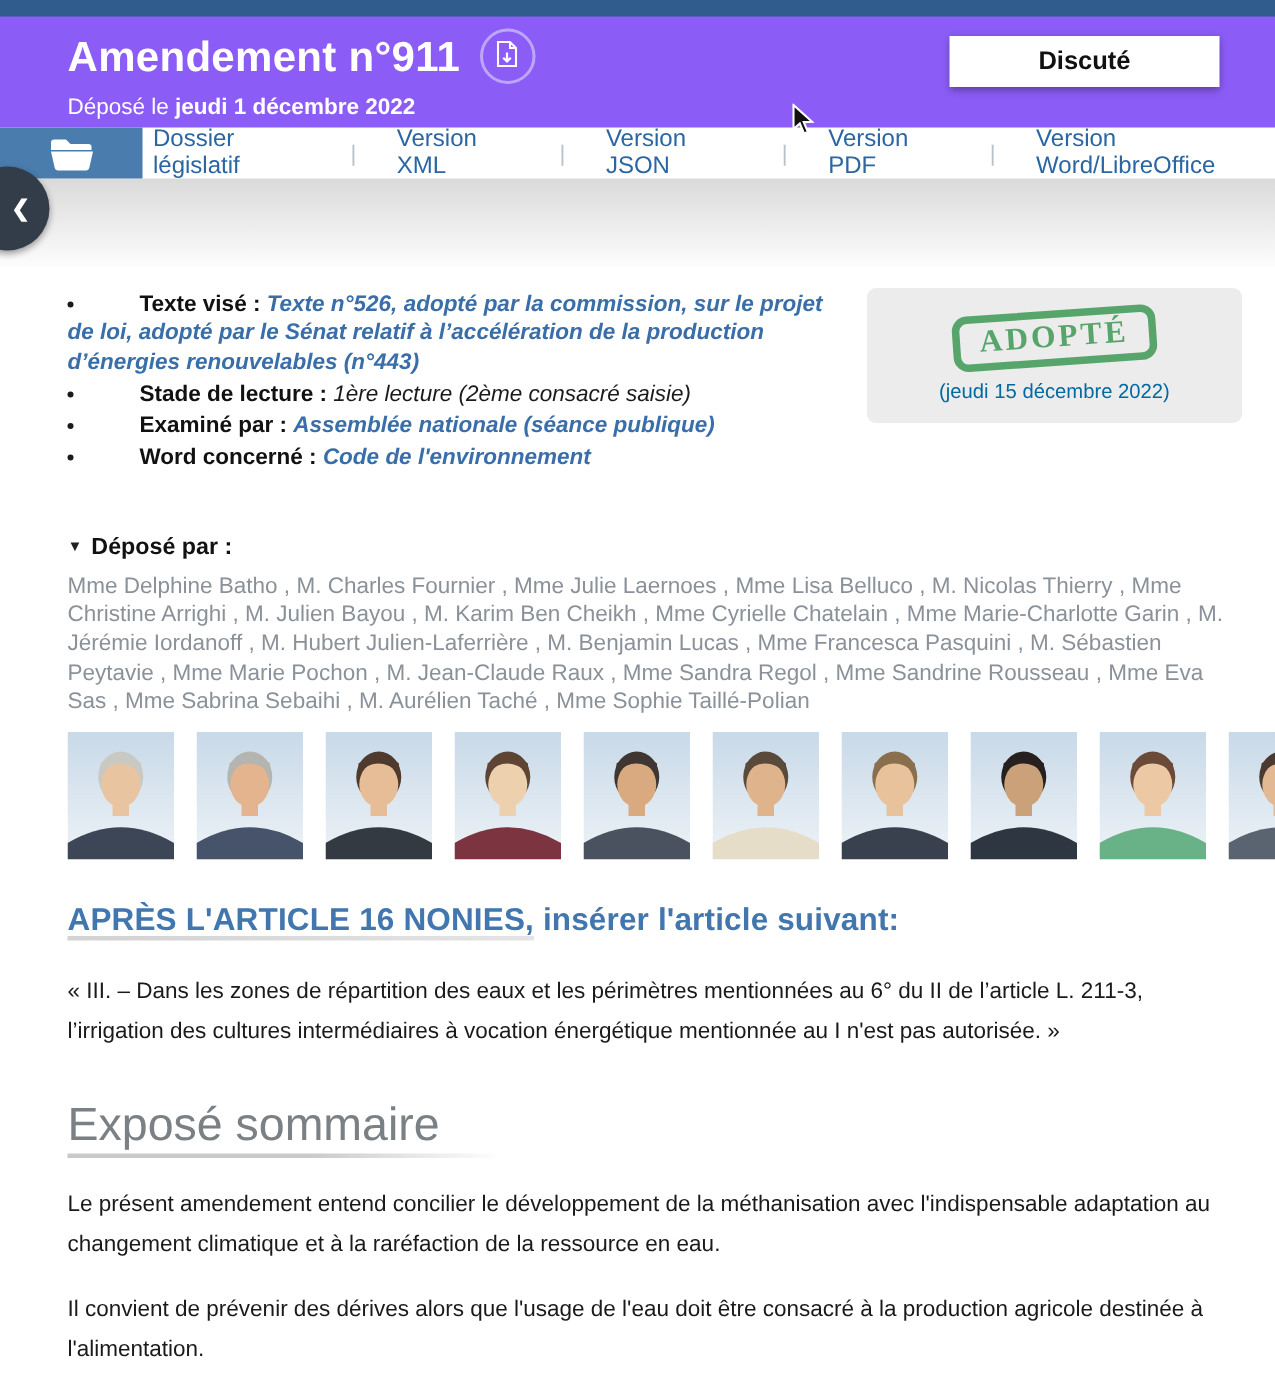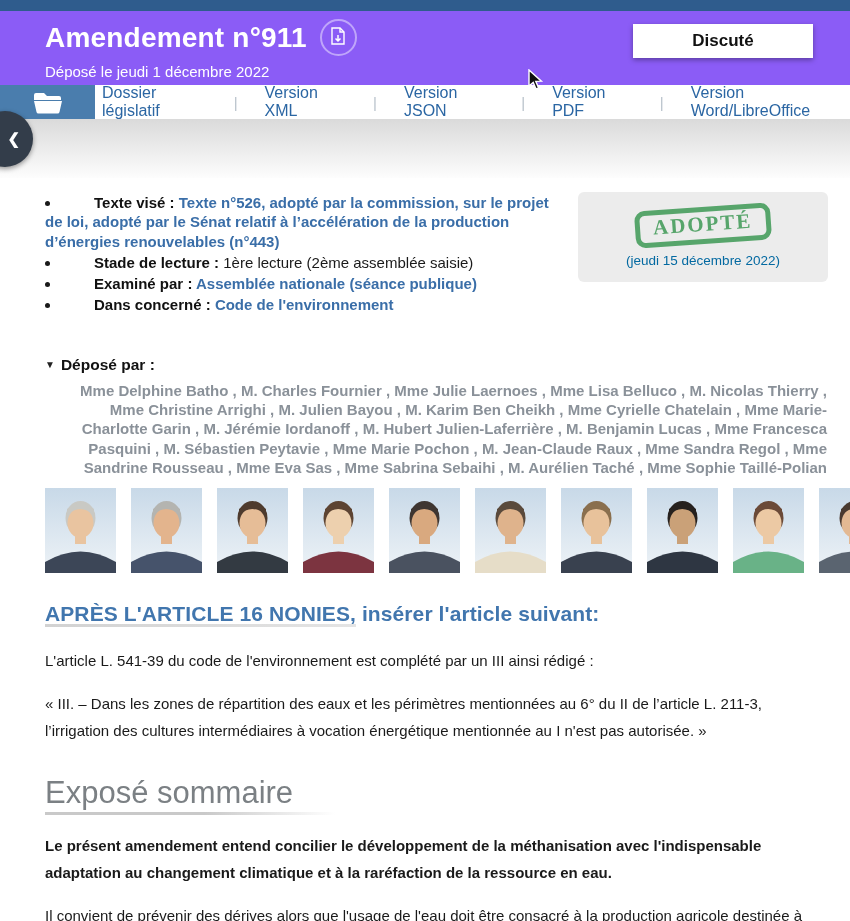--- a/index.html
+++ b/index.html
@@ -22,21 +22,21 @@
     color: #ffffff; font-size: 28px; font-weight: bold;
     margin: 0; letter-spacing: 0.2px;
   }
   .pdf-badge {
     width: 37px; height: 37px; border-radius: 50%;
     border: 2px solid rgba(255,255,255,0.45);
     display: flex; align-items: center; justify-content: center;
     cursor: pointer; flex: none;
   }
   .subtitle { color: #ffffff; font-size: 15px; margin-top: 7px; }
-  .subtitle b { font-weight: normal; text-align: right; }
+  .subtitle b { font-weight: bold; text-align: right; }
   .discute-btn {
     position: absolute; right: 37px; top: 24px;
     width: 180px; height: 34px;
     background: #ffffff; color: #111111;
     font-family: "Liberation Sans", sans-serif;
     font-size: 17px; font-weight: bold;
     border: none; box-shadow: 0 2px 5px rgba(0,0,0,0.35);
     display: flex; align-items: center; justify-content: center;
     cursor: pointer;
   }
@@ -67,21 +67,21 @@
   .content { padding: 0 23px 0 45px; }
 
   .info-row { display: flex; margin-top: 15px; }
   .meta-list {
     list-style: disc inside; margin: 0; padding: 0;
     width: 518px; flex: none;
     font-size: 15px; line-height: 19.3px; font-weight: bold;
   }
   .meta-list li { margin-bottom: 2px; }
   .meta-label { color: #111111; margin-left: 28px; }
-  .meta-value { font-weight: normal; color: #1a1a1a; }
+  .meta-value { font-weight: normal; color: #1a1a1a; font-style: italic; }
   .meta-value.link { font-weight: bold; color: #3a6ea8; cursor: pointer; }
 
   .adopted-card {
     margin-left: 15px; margin-top: -1px;
     width: 250px; height: 90px; flex: none;
     background: #ececec; border-radius: 6px;
     display: flex; flex-direction: column; align-items: center; justify-content: center;
   }
   .stamp {
     border: 5px solid #57a56b; border-radius: 10px;
@@ -95,22 +95,22 @@
   
   .sponsors { margin-top: 39px; }
   .sponsors-toggle {
     background: none; border: none; padding: 0; cursor: pointer;
     font-family: "Liberation Sans", sans-serif;
     font-size: 15.5px; font-weight: bold; color: #111111;
     display: flex; align-items: center; gap: 6px;
   }
   .caret { font-size: 10px; color: #222222; }
   .signatories {
-    margin: 7px 0 0 0; font-size: 15px; font-weight: bold;
-    color: #8a9199; line-height: 19.3px; max-width: 782px; text-align: right;
+    margin: 7px 0 0 0; font-size: 15px; font-weight: normal;
+    color: #8a9199; line-height: 19.3px; max-width: 782px;
   }
   .signatory { color: #8a9199; cursor: pointer; }
 
   
   .photos { display: flex; gap: 15px; margin-top: 11px; height: 85px; }
   .photo { width: 71px; height: 85px; flex: none; cursor: pointer; }
   .photo svg { display: block; }
 
   
   .article-heading {
@@ -133,21 +133,21 @@
 
   
   .expose-heading {
     margin: 31px 0 0 0;
     font-size: 31px; font-weight: normal; color: #7b8084;
   }
   .expose-rule {
     width: 290px; height: 3px; margin-top: 1px;
     background: linear-gradient(to right, #c9c9c9 55%, rgba(220,220,220,0));
   }
-  .expose .body-par:first-of-type { margin-top: 17px; font-weight: bold; }
+  .expose .body-par:first-of-type { margin-top: 17px; }
 
   
   .mouse-cursor { position: absolute; left: 527px; top: 69px; z-index: 10; pointer-events: none; }
 </style>
 </head>
 <body>
 
 <div class="header">
   <div class="header-topstrip"></div>
   <div class="header-inner">
@@ -190,23 +190,23 @@
 
 <button class="back-btn">
   <span class="chev">❮</span>
 </button>
 
 <div class="content">
 
   <div class="info-row">
     <ul class="meta-list">
         <li><span class="meta-label">Texte visé : </span><span class="meta-value link">Texte n°526, adopté par la commission, sur le projet de loi, adopté par le Sénat relatif à l’accélération de la production d’énergies renouvelables (n°443)</span></li>
-        <li><span class="meta-label">Stade de lecture : </span><span class="meta-value">1ère lecture (2ème assemblée saisie)</span></li>
+        <li><span class="meta-label">Stade de lecture : </span><span class="meta-value">1ère lecture (2ème consacré saisie)</span></li>
         <li><span class="meta-label">Examiné par : </span><span class="meta-value link">Assemblée nationale (séance publique)</span></li>
-        <li><span class="meta-label">Dans concerné : </span><span class="meta-value link">Code de l'environnement</span></li>
+        <li><span class="meta-label">Word concerné : </span><span class="meta-value link">Code de l'environnement</span></li>
       </ul>
     <div class="adopted-card">
       <div class="stamp">ADOPTÉ</div>
       <div class="adopted-date">(jeudi 15 décembre 2022)</div>
     </div>
   </div>
 
   <div class="sponsors">
     <button class="sponsors-toggle">
       <span class="caret">▼</span>
@@ -372,21 +372,20 @@
             <path d="M22 27 q13 -12 27 0 l0 -6 q-13 -11 -27 0 z" fill="#4a3a30"></path>
             <path d="M0 85 L0 74 Q35.5 53 71 74 L71 85 Z" fill="#5a6470"></path>
             <rect x="30" y="46" width="11" height="10" fill="#e3b993"></rect>
           </svg>
         </div>
       </div>
   </div>
 
   <div class="dispositif">
     <h2 class="article-heading"><span class="heading-underlined">APRÈS L'ARTICLE 16 NONIES,</span><span> insérer l'article suivant:</span></h2>
-    <p class="body-par">L'article L. 541-39 du code de l'environnement est complété par un III ainsi rédigé :</p>
     <p class="body-par">« III. – Dans les zones de répartition des eaux et les périmètres mentionnées au 6° du II de l’article L. 211-3, l’irrigation des cultures intermédiaires à vocation énergétique mentionnée au I n'est pas autorisée. »</p>
   </div>
 
   <div class="expose">
     <h2 class="expose-heading">Exposé sommaire</h2>
     <div class="expose-rule"></div>
     <p class="body-par">Le présent amendement entend concilier le développement de la méthanisation avec l'indispensable adaptation au changement climatique et à la raréfaction de la ressource en eau.</p>
     <p class="body-par">Il convient de prévenir des dérives alors que l'usage de l'eau doit être consacré à la production agricole destinée à l'alimentation.</p>
   </div>
 

